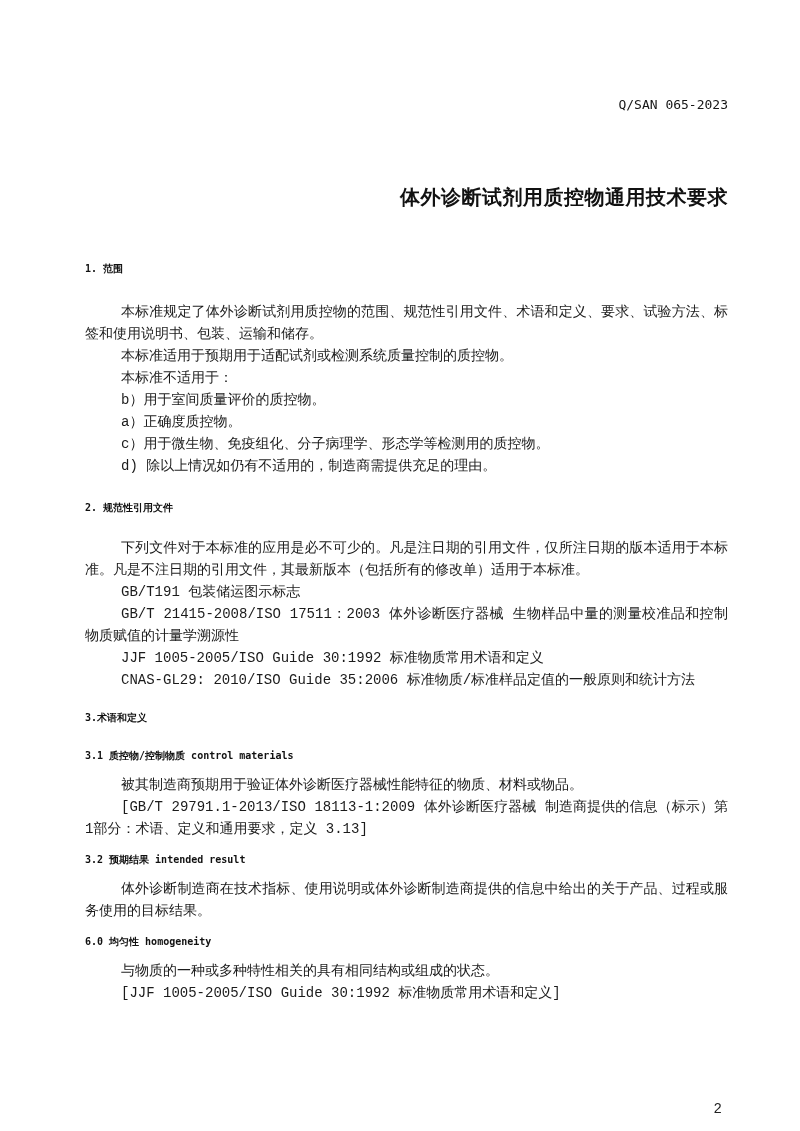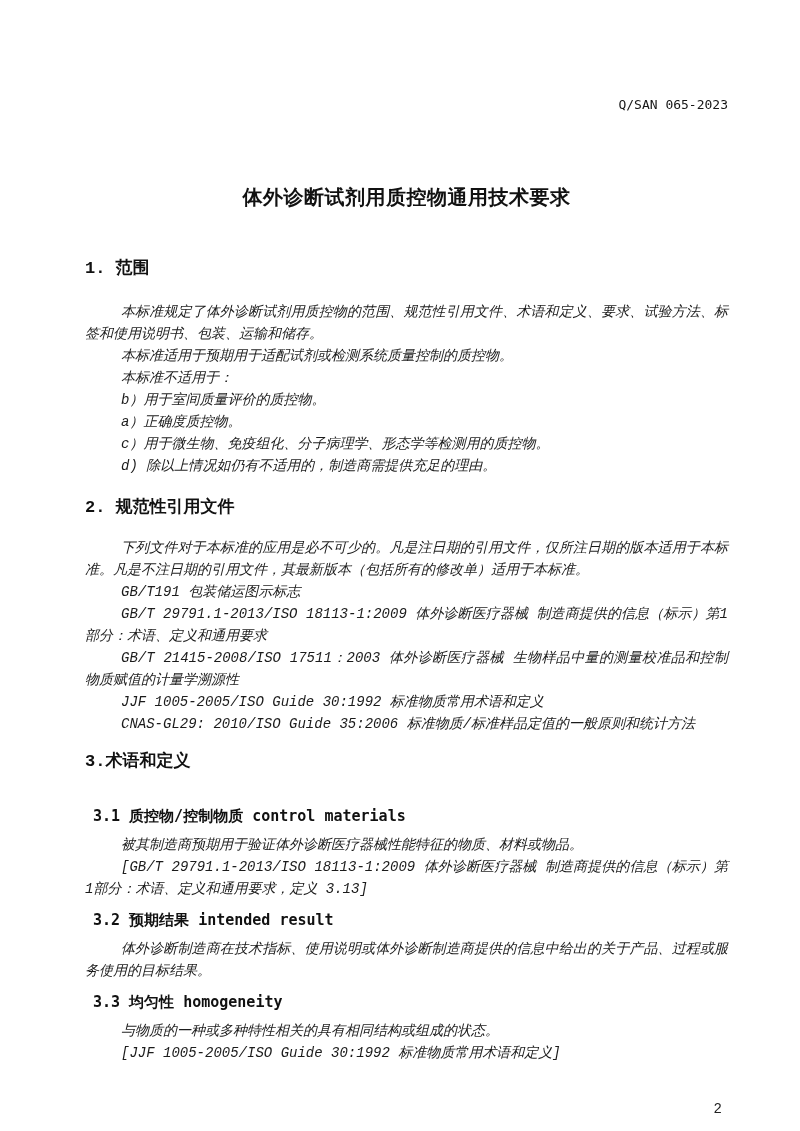--- a/index.html
+++ b/index.html
@@ -19,54 +19,53 @@
     top: 0;
   }
   
   .body-text {
     font-family: "Liberation Mono", "Liberation Serif", serif;
     font-size: 14px;
     line-height: 22px;
     margin: 0;
     text-align: justify;
   }
-  .ind { text-indent: 36px; font-style: italic; }
+  .ind { text-indent: 36px; }
   
   .head {
     font-family: "DejaVu Sans Mono", "Liberation Sans", sans-serif;
     font-weight: bold;
     color: #111111;
   }
   .doc-code {
     padding-top: 97px;
     text-align: right;
     font-family: "DejaVu Sans Mono", "Liberation Sans", sans-serif;
     font-size: 13px;
     line-height: 16px;
     color: #161616;
   }
   .title {
     margin: 70px 0 0 0;
-    text-align: center;
+    text-align: right;
     font-size: 20px;
     letter-spacing: 0.5px;
     line-height: 28px;
   }
   .h-sec {
-    font-size: 17px;
+    font-size: 10px;
     line-height: 22px;
-    font-family: Liberation Mono, monospace;
   }
   .h-sec.s1 { margin: 47px 0 21px; }
   .h-sec.s2 { margin: 20px 0 18px; }
-  .h-sec.s3 { margin: 16px 0 32px; }
+  .h-sec.s3 { margin: 16px 0 16px; }
   .h-sub {
-    font-size: 15px;
+    font-size: 10px;
     line-height: 22px;
-    margin: 9px 8px 7px;
+    margin: 9px 0 7px;
   }
   .h-sub.first { margin-top: 0; }
   .page-num {
     position: absolute;
     top: 1100px;
     right: 78px;
     font-family: "Liberation Mono", "Liberation Serif", serif;
     font-size: 14px;
     line-height: 18px;
     color: #222222;
@@ -87,34 +86,33 @@
     <p class="body-text ind">本标准适用于预期用于适配试剂或检测系统质量控制的质控物。</p>
     <p class="body-text ind">本标准不适用于：</p>
     <p class="body-text ind">b）用于室间质量评价的质控物。</p>
     <p class="body-text ind">a）正确度质控物。</p>
     <p class="body-text ind">c）用于微生物、免疫组化、分子病理学、形态学等检测用的质控物。</p>
     <p class="body-text ind">d) 除以上情况如仍有不适用的，制造商需提供充足的理由。</p>
 
     <div class="h-sec s2 head">2. 规范性引用文件</div>
     <p class="body-text ind">下列文件对于本标准的应用是必不可少的。凡是注日期的引用文件，仅所注日期的版本适用于本标准。凡是不注日期的引用文件，其最新版本（包括所有的修改单）适用于本标准。</p>
     <p class="body-text ind">GB/T191 包装储运图示标志</p>
-    <p class="body-text ind">GB/T 29791.1-2013/ISO 18113-1:2009 体外诊断医疗器械 制造商提供的信息（标示）第1部分：术语、定义和通用要求</p>
     <p class="body-text ind">GB/T 21415-2008/ISO 17511：2003 体外诊断医疗器械 生物样品中量的测量校准品和控制物质赋值的计量学溯源性</p>
     <p class="body-text ind">JJF 1005-2005/ISO Guide 30:1992 标准物质常用术语和定义</p>
     <p class="body-text ind">CNAS-GL29: 2010/ISO Guide 35:2006 标准物质/标准样品定值的一般原则和统计方法</p>
 
     <div class="h-sec s3 head">3.术语和定义</div>
 
     <div class="h-sub first head">3.1 质控物/控制物质 control materials</div>
     <p class="body-text ind">被其制造商预期用于验证体外诊断医疗器械性能特征的物质、材料或物品。</p>
     <p class="body-text ind">[GB/T 29791.1-2013/ISO 18113-1:2009 体外诊断医疗器械 制造商提供的信息（标示）第1部分：术语、定义和通用要求，定义 3.13]</p>
 
     <div class="h-sub head">3.2 预期结果 intended result</div>
     <p class="body-text ind">体外诊断制造商在技术指标、使用说明或体外诊断制造商提供的信息中给出的关于产品、过程或服务使用的目标结果。</p>
 
-    <div class="h-sub head">3.3 均匀性 homogeneity</div>
+    <div class="h-sub head">6.0 均匀性 homogeneity</div>
     <p class="body-text ind">与物质的一种或多种特性相关的具有相同结构或组成的状态。</p>
     <p class="body-text ind">[JJF 1005-2005/ISO Guide 30:1992 标准物质常用术语和定义]</p>
 
   </div>
 
   <div class="page-num">2</div>
 </div>
 
 </body></html>

